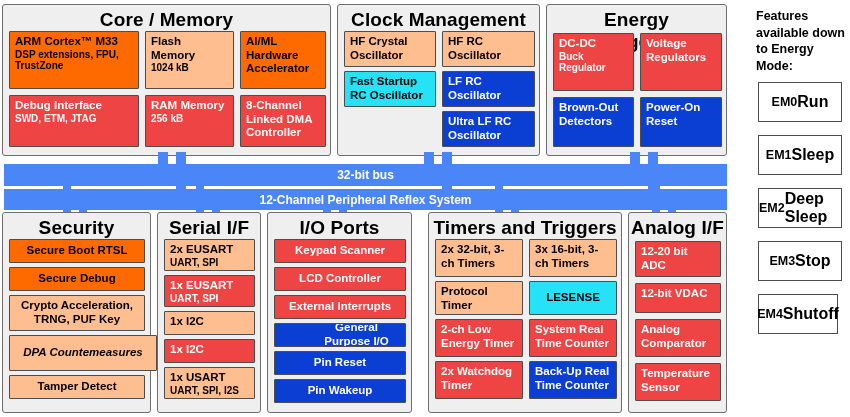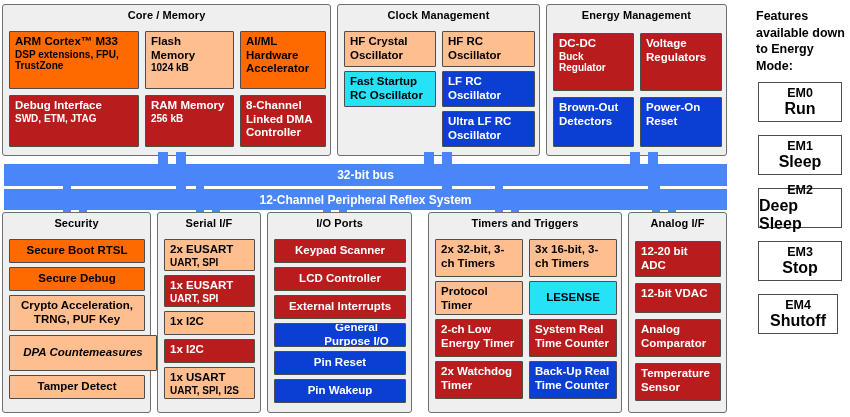--- a/index.html
+++ b/index.html
@@ -17,21 +17,21 @@
     position:absolute;
     background:#efefef;
     border:1.5px solid #6e6e6e;
     border-radius:3px;
     box-sizing:border-box;
   }
   .panel-title{
     position:absolute;
     left:0;right:0;top:4px;
     text-align:center;
-    font-size:11px;
+    font-size:19px;
     font-weight:bold;
     color:#000;
     letter-spacing:.1px;
   }
   .panel-body{
     position:absolute;
     left:6px;right:6px;top:24px;bottom:6px;
   }
 
   
@@ -47,21 +47,21 @@
     overflow:hidden;
   }
   .blk .sub{
     display:block;
     font-size:10px;
     font-weight:bold;
   }
   .blk.em0{background:#ff6a00;color:#000;}
   .blk.em1{background:#ffbe8f;color:#000;}
   .blk.em2{background:#25e2f7;color:#000;}
-  .blk.em3{background:#b91c1c;color:#ffffff;}
+  .blk.em3{background:#ef4444;color:#ffffff;}
   .blk.em4{background:#0b3fd4;color:#ffffff;}
 
   .blk.center{
     display:flex;align-items:center;justify-content:center;
     text-align:center;padding:2px 3px;
   }
 
   
   .bus{
     position:absolute;
@@ -81,21 +81,21 @@
     font-weight:bold;
     color:#000;
     line-height:1.33;
     white-space:pre-line;
   }
   .legend-box{
     position:absolute;
     box-sizing:border-box;
     border:1.4px solid #4d4d4d;
     display:flex;
-    flex-direction:column;
+    flex-direction:row;
     align-items:center;
     justify-content:center;
     font-weight:bold;
     line-height:1.12;
   }
   .legend-box .lg-name{font-size:12.5px;}
   .legend-box .lg-sub{font-size:16px;}
 </style>
 </head>
 <body>

